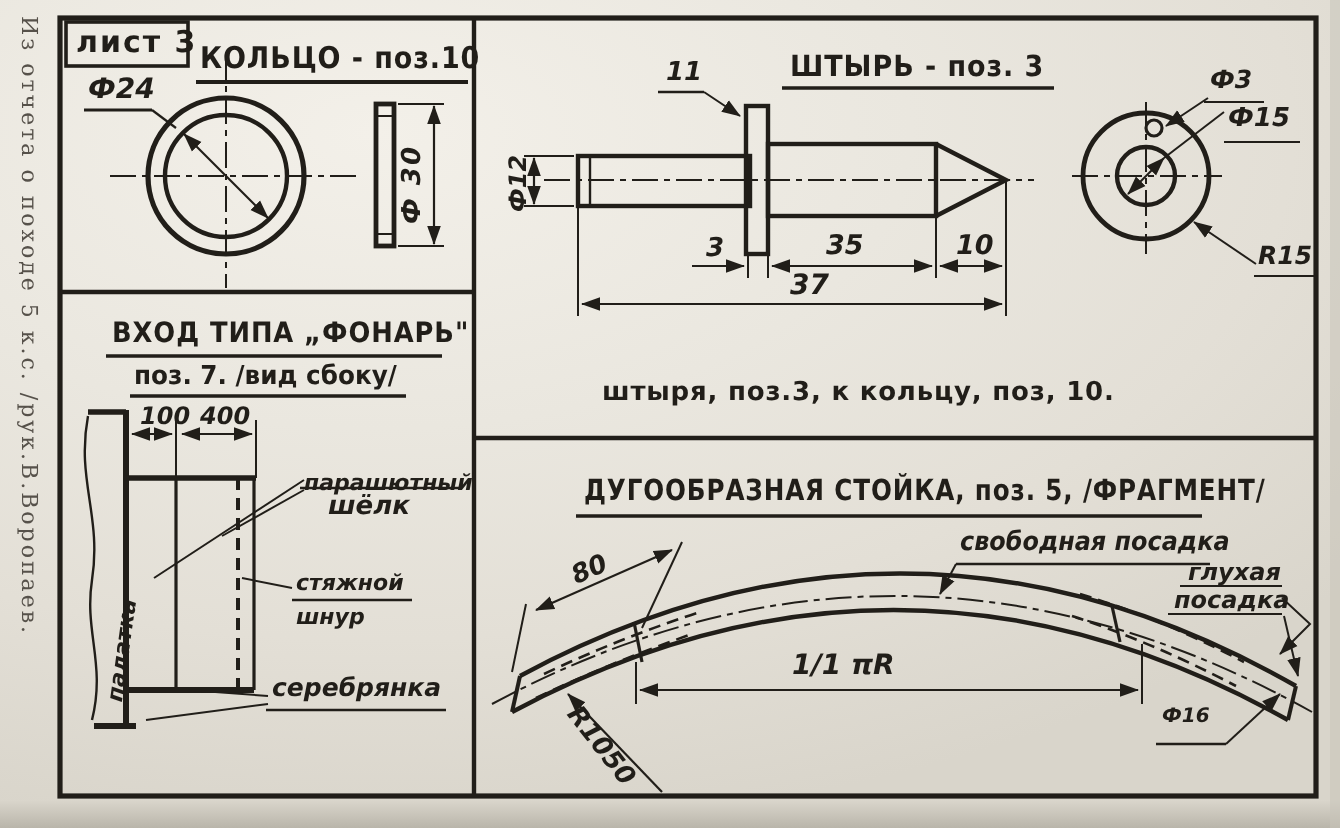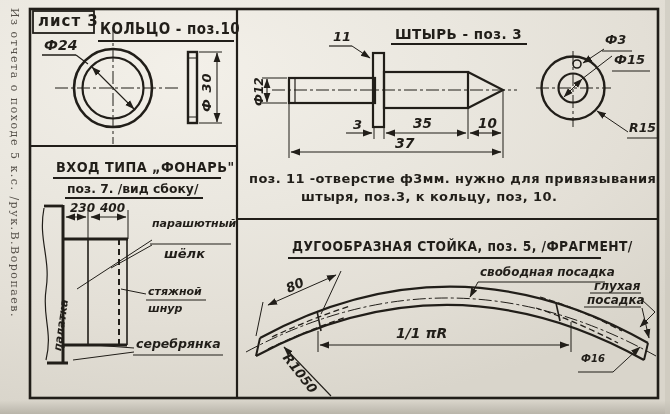--- a/index.html
+++ b/index.html
@@ -167,41 +167,40 @@
   <div class="lbl margin-cap rot90cw" style="left:20px;top:8px;font-size:11px;">Из отчета о походе 5 к.с. /рук.В.Воропаев.</div>
 
   <div class="lbl" style="left:38px;top:14px;font-size:15px;letter-spacing:1px;">лист 3</div>
 
   <div class="lbl" style="left:100px;top:22px;font-size:15px;letter-spacing:.5px;transform:scaleX(.9);">КОЛЬЦО - поз.10</div>
   <div class="lbl it" style="left:44px;top:38px;font-size:14px;">Ф24</div>
   <div class="lbl it rot90ccw" style="left:200px;top:112px;font-size:13px;letter-spacing:1px;">Ф 30</div>
 
   <div class="lbl" style="left:56px;top:160px;font-size:14px;letter-spacing:.5px;transform:scaleX(.92);">ВХОД ТИПА „ФОНАРЬ"</div>
   <div class="lbl" style="left:67px;top:182px;font-size:13px;transform:scaleX(.95);">поз. 7. /вид сбоку/</div>
-  <div class="lbl it" style="left:70px;top:202px;font-size:12px;">230</div>
+  <div class="lbl it" style="left:70px;top:202px;font-size:12px;">100</div>
   <div class="lbl it" style="left:100px;top:202px;font-size:12px;">400</div>
-  <div class="lbl it" style="left:152px;top:218px;font-size:11px;">парашютный</div>
+  <div class="lbl it" style="left:152px;top:236px;font-size:11px;">парашютный</div>
   <div class="lbl it" style="left:164px;top:247px;font-size:13px;">шёлк</div>
   <div class="lbl it" style="left:148px;top:286px;font-size:11px;">стяжной</div>
   <div class="lbl it" style="left:148px;top:303px;font-size:11px;">шнур</div>
   <div class="lbl it" style="left:136px;top:338px;font-size:12.5px;">серебрянка</div>
   <div class="lbl it" style="left:52px;top:350px;font-size:11px;transform:rotate(-82deg);">палатка</div>
 
   <div class="lbl" style="left:395px;top:27px;font-size:14.5px;letter-spacing:.5px;transform:scaleX(.93);">ШТЫРЬ - поз. 3</div>
   <div class="lbl it" style="left:333px;top:30px;font-size:13px;">11</div>
   <div class="lbl it rot90ccw" style="left:253px;top:106px;font-size:12px;">Ф12</div>
   <div class="lbl it" style="left:353px;top:118px;font-size:13px;">3</div>
   <div class="lbl it" style="left:413px;top:117px;font-size:13.5px;">35</div>
   <div class="lbl it" style="left:478px;top:117px;font-size:13.5px;">10</div>
   <div class="lbl it" style="left:395px;top:136px;font-size:14px;">37</div>
   <div class="lbl it" style="left:605px;top:34px;font-size:12.5px;">Ф3</div>
   <div class="lbl it" style="left:614px;top:53px;font-size:13px;">Ф15</div>
   <div class="lbl it" style="left:629px;top:122px;font-size:12.5px;">R15</div>
 
-  <div class="lbl" style="left:249px;top:172px;font-size:13px;letter-spacing:.4px;">поз. 11 -отверстие ф3мм. нужно для привязывания</div>
   <div class="lbl" style="left:301px;top:190px;font-size:13px;letter-spacing:.4px;">штыря, поз.3, к кольцу, поз, 10.</div>
 
   <div class="lbl" style="left:292px;top:239px;font-size:14.5px;letter-spacing:.5px;transform:scaleX(.85);">ДУГООБРАЗНАЯ СТОЙКА, поз. 5, /ФРАГМЕНТ/</div>
   <div class="lbl it" style="left:480px;top:265px;font-size:13px;transform:scaleX(.92);">свободная посадка</div>
   <div class="lbl it" style="left:594px;top:280px;font-size:12px;text-align:right;">глухая</div>
   <div class="lbl it" style="left:587px;top:294px;font-size:12px;">посадка</div>
   <div class="lbl it" style="left:284px;top:283px;font-size:13px;transform:rotate(-24deg);">80</div>
   <div class="lbl it" style="left:396px;top:326px;font-size:14px;">1/1 πR</div>
   <div class="lbl it" style="left:291px;top:351px;font-size:13px;transform:rotate(52deg);">R1050</div>
   <div class="lbl it" style="left:581px;top:354px;font-size:10px;">Ф16</div>

